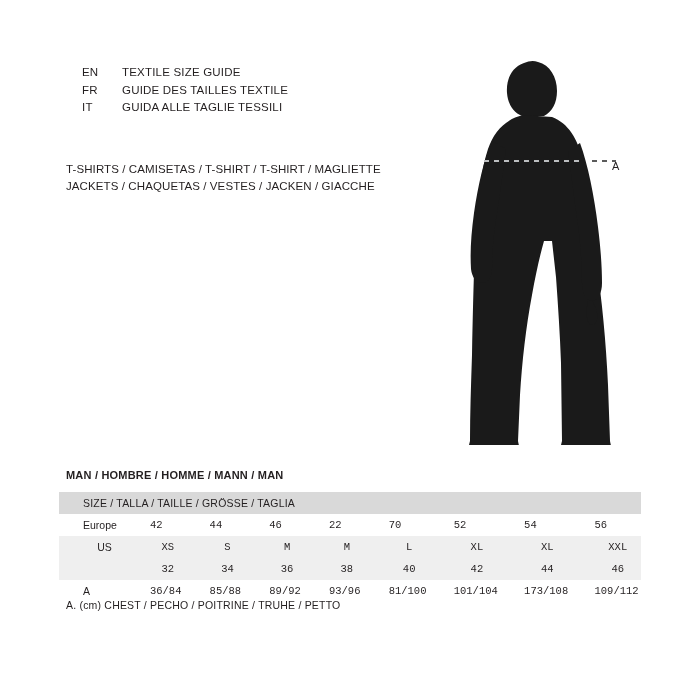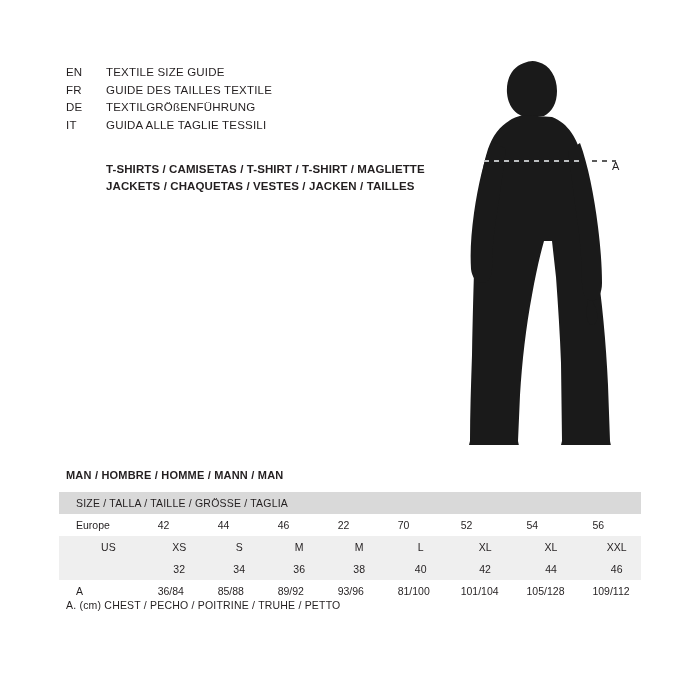--- a/index.html
+++ b/index.html
@@ -17,21 +17,21 @@
   }
   #sheet {
     position: absolute;
     left: 0; top: 0;
     width: 700px; height: 700px;
   }
 
   
   .lang-block {
     position: absolute;
-    left: 66px;
+    left: 82px;
     top: 66px;
     font-size: 11.5px;
     letter-spacing: 0.2px;
   }
   .lang-row {
     display: flex;
     height: 17.5px;
     align-items: flex-start;
   }
   .lang-code {
@@ -39,24 +39,23 @@
     flex: 0 0 40px;
   }
   .lang-text { white-space: nowrap; }
 
   
   .cats {
     position: absolute;
     left: 66px;
     top: 161px;
     font-size: 11.5px;
-    font-weight: bold;
+    font-weight: normal;
     letter-spacing: 0.1px;
     line-height: 17px;
-    margin-left: 40px;
   }
 
   
   .figure {
     position: absolute;
     left: 440px;
     top: 55px;
     width: 230px;
     height: 390px;
   }
@@ -81,34 +80,34 @@
   }
   table.size {
     position: absolute;
     left: 59px;
     top: 492px;
     width: 582px;
     border-collapse: collapse;
     font-size: 10.5px;
   }
   table.size td {
-    padding: 3px 0 3px 17px;
+    padding: 3px 0 3px 24px;
     height: 16px;
     vertical-align: middle;
     white-space: nowrap;
   }
   table.size tr.head td {
     background: #d9d9d9;
     font-weight: normal;
     letter-spacing: .2px;
   }
   table.size tr.alt td { background: #efefef; text-align: center; }
   table.size tr.plain td { background: #ffffff; margin-left: 24px; }
   .c-label { width: 96px; }
-  .c-val { width: 60px; }
+  .c-val { width: 60px; font-family: Liberation Mono, monospace; }
 
   .footnote {
     position: absolute;
     left: 66px;
     top: 599px;
     font-size: 10.5px;
     letter-spacing: .2px;
   }
 </style>
 </head>
@@ -119,32 +118,28 @@
   <div class="lang-block">
     <div class="lang-row">
       <span class="lang-code">EN</span>
       <span class="lang-text">TEXTILE SIZE GUIDE</span>
     </div>
     <div class="lang-row">
       <span class="lang-code">FR</span>
       <span class="lang-text">GUIDE DES TAILLES TEXTILE</span>
     </div>
     <div class="lang-row">
-      <span class="lang-code">DE</span>
-      <span class="lang-text">TEXTILGRÖßENFÜHRUNG</span>
-    </div>
-    <div class="lang-row">
       <span class="lang-code">IT</span>
       <span class="lang-text">GUIDA ALLE TAGLIE TESSILI</span>
     </div>
   </div>
 
   <div class="cats">
     <div>T-SHIRTS / CAMISETAS / T-SHIRT / T-SHIRT / MAGLIETTE</div>
-    <div>JACKETS / CHAQUETAS / VESTES / JACKEN / TAILLES</div>
+    <div>JACKETS / CHAQUETAS / VESTES / JACKEN / GIACCHE</div>
   </div>
 
   <div class="figure">
     <svg width="230" height="390" viewBox="0 0 230 390" xmlns="http://www.w3.org/2000/svg" aria-hidden="true">
 
       <path d="M84 8 C72 12 66 24 67 38 C68 50 74 58 82 61 L104 61 C112 57 117 48 117 36 C117 22 110 10 98 7 C93 5 89 6 84 8 Z" fill="#1a1a1a"></path>
 
       <path d="M83 60 C66 64 54 76 48 94 C42 112 38 140 36 172
                C34 206 33 250 32 300 C31 330 30 358 30 386
                L78 386 L80 340 C82 306 86 272 92 240
@@ -217,21 +212,21 @@
       <td class="c-val">46</td>
     </tr>
     <tr class="plain">
       <td class="c-label">A</td>
       <td class="c-val">36/84</td>
       <td class="c-val">85/88</td>
       <td class="c-val">89/92</td>
       <td class="c-val">93/96</td>
       <td class="c-val">81/100</td>
       <td class="c-val">101/104</td>
-      <td class="c-val">105/128</td>
+      <td class="c-val">173/108</td>
       <td class="c-val">109/112</td>
     </tr>
   </tbody>
     </table>
 
   <div class="footnote">A. (cm) CHEST / PECHO / POITRINE / TRUHE / PETTO</div>
 
 </div>
 
 </body></html>

